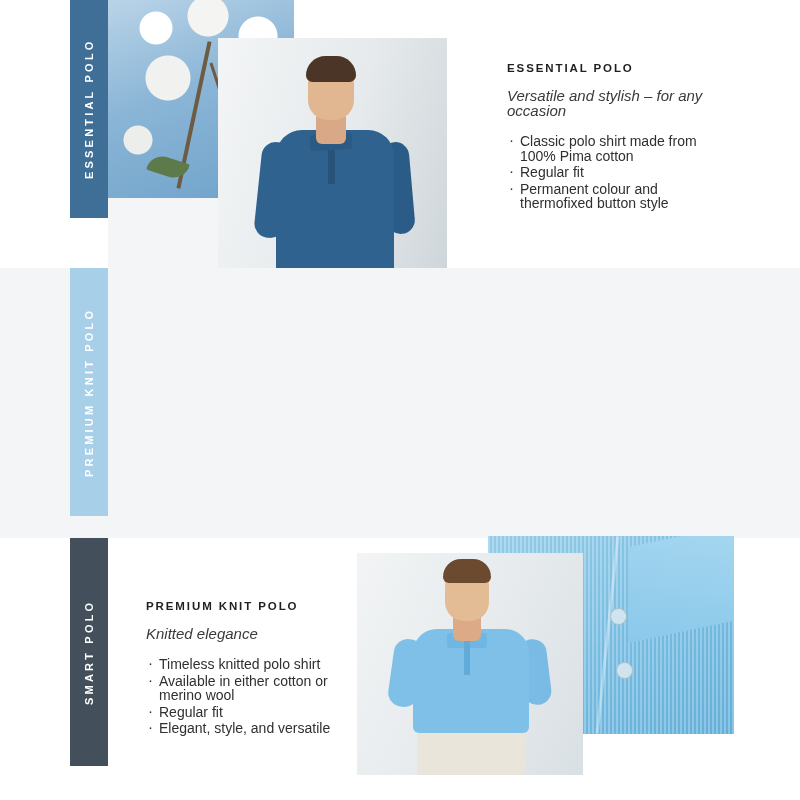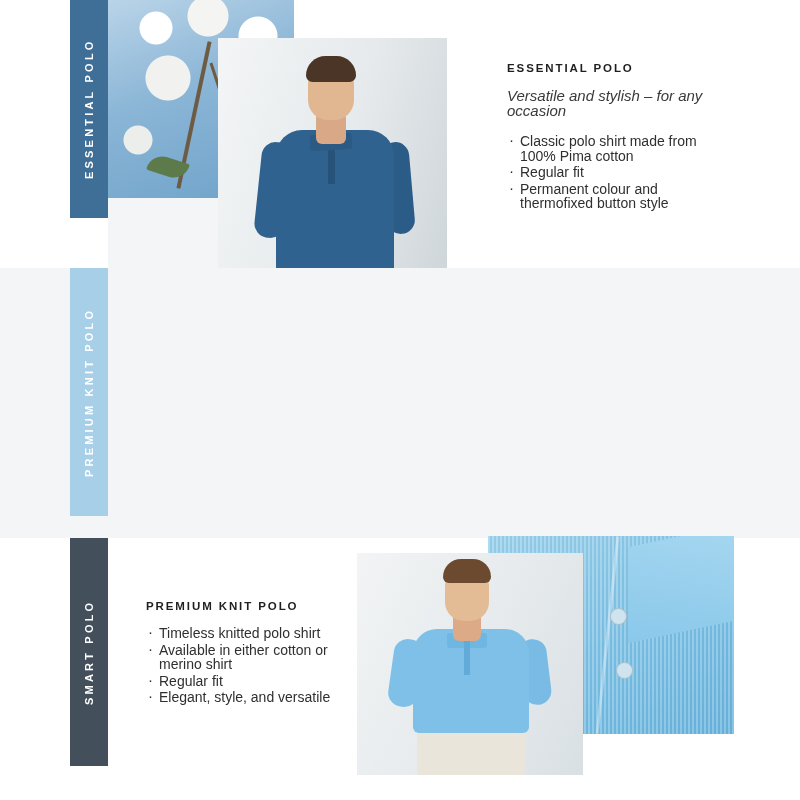--- a/index.html
+++ b/index.html
@@ -302,23 +302,24 @@
       <div class="body"></div>
       <div class="collar"></div>
       <div class="placket"></div>
       <div class="neck"></div>
       <div class="head"></div>
       <div class="hair"></div>
     </div>
 
     <div class="txt txt2">
       <div class="t-title">PREMIUM KNIT POLO</div>
+      <div class="t-sub">Knitted elegance</div>
       <ul class="t-list">
         <li>Timeless knitted polo shirt</li>
-        <li>Available in either cotton or merino shirt</li>
+        <li>Available in either cotton or merino wool</li>
         <li>Regular fit</li>
         <li>Elegant, style, and versatile</li>
       </ul>
     </div>
   </div>
 
   <div class="vstrip s2">PREMIUM KNIT POLO</div>
 
   <div class="section sec3">
     <div class="band-bg" style="left:108px; top:212px; width:188px; height:50px; background:#ffffff;"></div>

